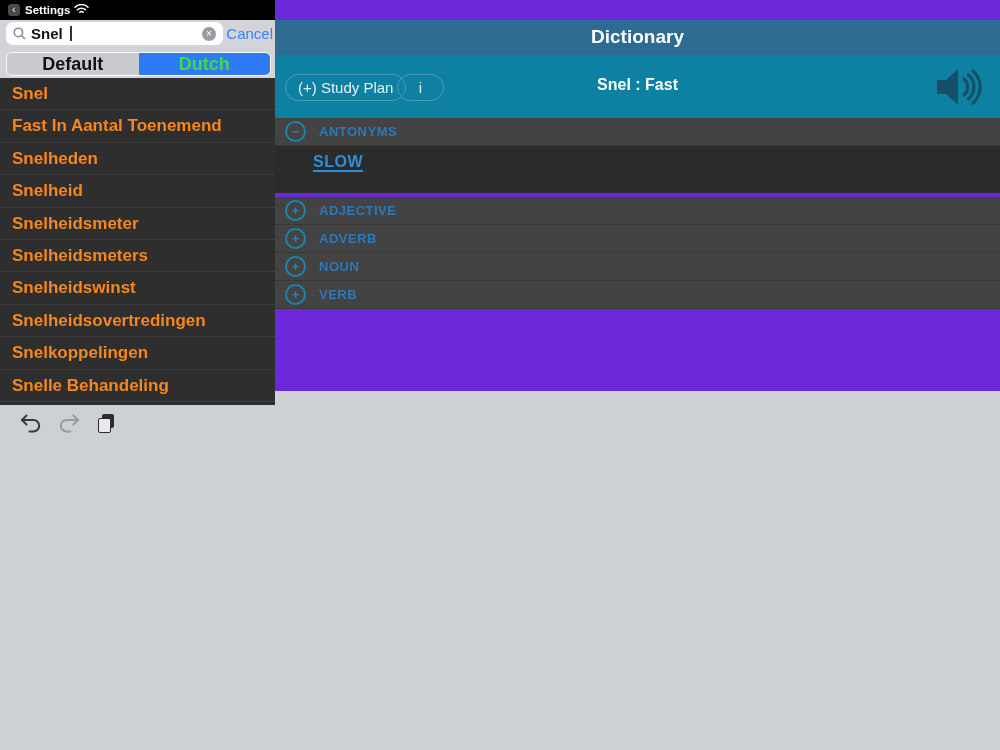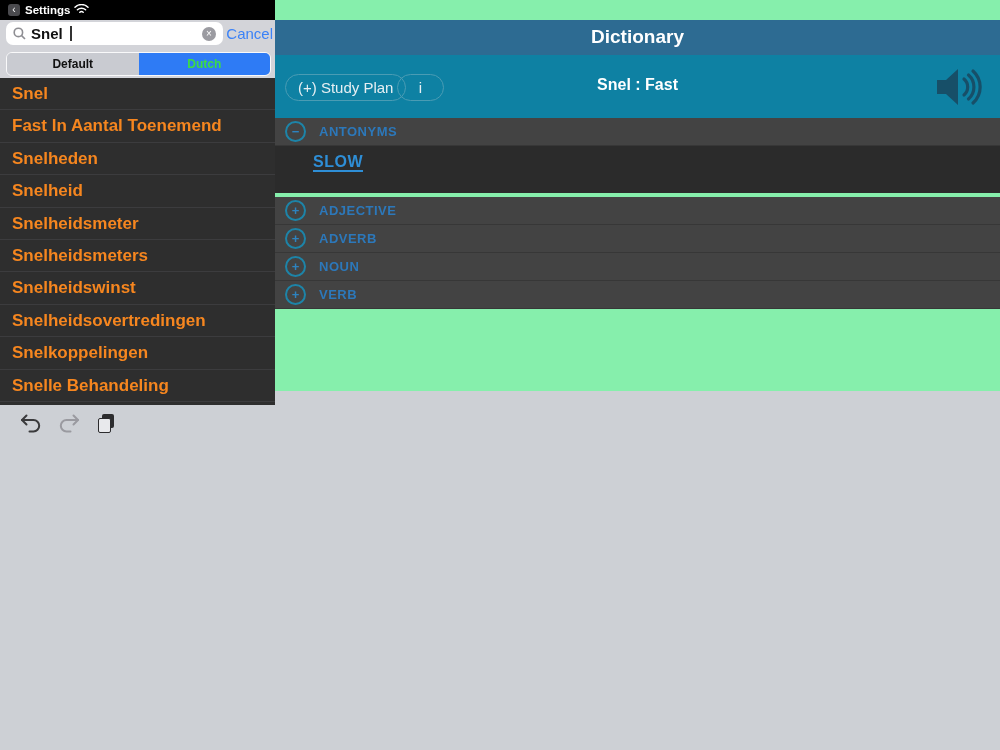--- a/index.html
+++ b/index.html
@@ -27,29 +27,29 @@
   .search-field{position:absolute;left:6px;top:2px;width:217px;height:23px;background:#fff;border-radius:7px;}
   .search-glass{position:absolute;left:7px;top:5px;}
   .search-input{position:absolute;left:25px;top:0;width:160px;height:23px;border:none;outline:none;background:transparent;
     font-family:inherit;font-weight:bold;font-size:15px;color:#111;padding:0;}
   .caret{position:absolute;left:64px;top:4px;width:1.5px;height:15px;background:#333;}
   .clear-btn{position:absolute;right:7px;top:4.5px;width:14px;height:14px;border-radius:50%;background:#9b9ba1;
     color:#fff;font-size:10px;line-height:14px;text-align:center;}
   .cancel-btn{position:absolute;right:2px;top:5px;color:#3b82f7;font-size:15px;}
   .segmented{position:absolute;left:6px;top:32px;width:263px;height:22px;border-radius:6px;overflow:hidden;
     border:1px solid rgba(255,255,255,.85);display:flex;}
-  .seg{flex:1;display:flex;align-items:center;justify-content:center;font-size:12px;font-weight:bold;}
+  .seg{flex:1;display:flex;align-items:center;justify-content:center;font-size:18px;font-weight:bold;}
   .seg-default{background:#c9cbd1;color:#111;}
   .seg-dutch{background:#2e7bf5;color:#3ddd43;}
   .word-list{position:absolute;left:0;top:58px;width:275px;height:327px;background:#2e2e2e;overflow:hidden;}
   .word-row{height:31.4px;line-height:31.4px;padding-left:12px;border-bottom:1px solid #3c3c3e;
     color:#f6861f;font-weight:bold;font-size:17px;white-space:nowrap;}
 
   
-  .main{position:absolute;left:275px;top:0;width:725px;height:391px;background:#86efac;}
+  .main{position:absolute;left:275px;top:0;width:725px;height:391px;background:#6d28d9;}
   .nav{position:absolute;left:0;top:20px;width:725px;height:35px;background:#2d6b92;
     color:#fff;font-weight:bold;font-size:19px;text-align:center;line-height:33px;}
   .teal-header{position:absolute;left:0;top:55px;width:725px;height:63px;background:#0e81a3;}
   .study-plan{position:absolute;left:10px;top:19px;height:25px;border:1.5px solid #4a9cb4;border-radius:14px;
     color:#e6eff3;font-size:15px;line-height:25px;padding:0 12px;}
   .info-btn{position:absolute;left:122px;top:19px;width:45px;height:25px;border:1.5px solid #4a9cb4;border-radius:14px;
     color:#e6eff3;font-size:15px;line-height:25px;text-align:center;}
   .entry-title{position:absolute;left:0;top:21px;width:725px;text-align:center;color:#fff;font-weight:bold;font-size:16px;pointer-events:none;}
   .speaker{position:absolute;right:12px;top:11px;}
   .sections{position:absolute;left:0;top:118px;width:725px;}

